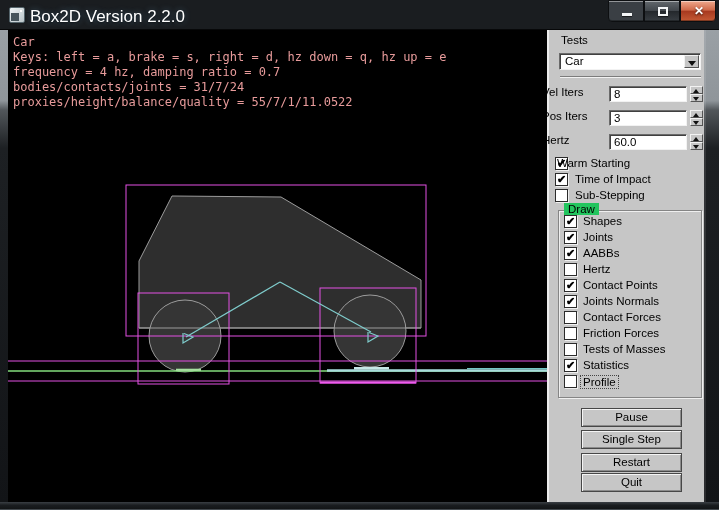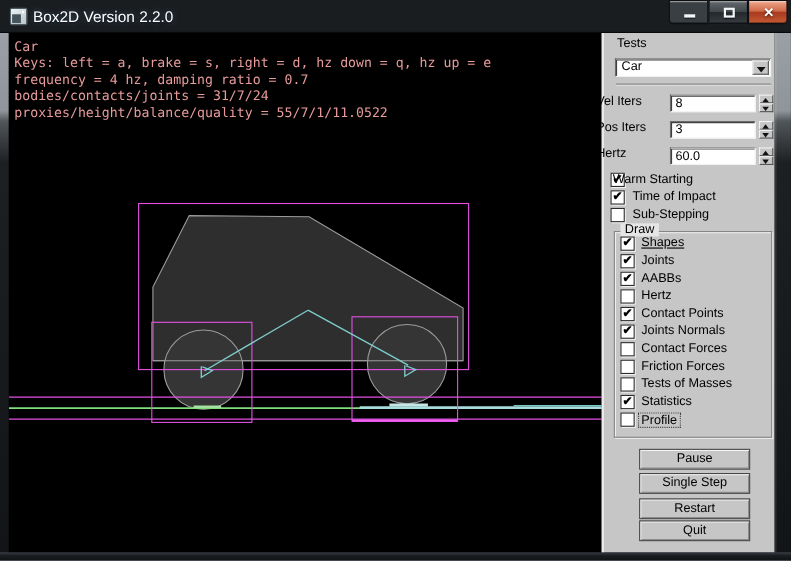--- a/index.html
+++ b/index.html
@@ -6,21 +6,21 @@
   html,body { width:719px; height:510px; }
   body { position:relative; font-family:"Liberation Sans", sans-serif; background:#000; overflow:hidden; }
 
   
   .win { position:absolute; left:0; top:0; width:719px; height:510px; background:#0c0e10; }
   .titlebar { position:absolute; left:0; top:0; width:719px; height:30px;
     background:
       linear-gradient(180deg, rgba(255,255,255,0.16), rgba(255,255,255,0.02) 46%, rgba(0,0,0,0.25) 47%, rgba(0,0,0,0) 100%),
       linear-gradient(90deg, #131518 0%, #17191c 52%, #2d3135 70%, #555b60 85%, #333must 100%);
     background-color:#1a1d20; border-bottom:1px solid #070809; }
-  .title-text { position:absolute; left:30px; top:7px; font-size:14px; color:#fff;
+  .title-text { position:absolute; left:30px; top:7px; font-size:17px; color:#fff;
     text-shadow:0 0 6px rgba(120,180,220,0.45), 0 1px 2px rgba(0,0,0,0.8); white-space:nowrap; }
   .app-icon { position:absolute; left:9px; top:7px; width:16px; height:16px; border-radius:2px;
     background:linear-gradient(135deg,#eef3f5,#b9c4c9); border:1px solid #55656c; }
   .app-icon .inner { position:absolute; left:1px; bottom:1px; width:8px; height:8px; background:#46545c; }
   .app-icon .dot { position:absolute; right:2px; top:2px; width:2px; height:2px; background:#fdfdfd; }
 
   .capbtn { position:absolute; top:0; height:22px; width:36px; border:1px solid #0d0f11;
     box-shadow:inset 0 1px 0 rgba(255,255,255,0.45), inset 0 -1px 0 rgba(0,0,0,0.35); }
   .capbtn.min { left:608px; border-radius:0 0 0 4px;
     background:linear-gradient(180deg,#6b7artist 0%,#62686d 0%,#42474c 48%,#24282c 52%,#383d42 100%); background-color:#3a3f44; }
@@ -72,21 +72,21 @@
   .tri-dn { position:absolute; left:2px; top:2px; width:0; height:0;
     border-left:3px solid transparent; border-right:3px solid transparent; border-top:4px solid #111; }
 
   .cb-box { position:absolute; width:13px; height:13px; background:#fff; border:1px solid #2b2b2b;
     box-shadow:1px 1px 0 #efefef; font-size:11px; line-height:11px; font-weight:bold; text-align:center; color:#000; }
   .cb-label { position:absolute; white-space:nowrap; }
   .cb-label.focused { border:1px dotted #444; padding:0 2px; margin-left:-3px; }
 
   .groupbox { position:absolute; left:9px; top:180px; width:144px; height:188px;
     border:1px solid #858585; box-shadow:inset 1px 1px 0 #efefef, 1px 1px 0 #efefef; }
-  .group-label { position:absolute; left:15px; top:173px; background:#e5e5e5; padding:0 4px; }
+  .group-label { position:absolute; left:15px; top:173px; background:#22c55e; padding:0 4px; }
 
   .pushbtn { position:absolute; left:32px; width:101px; height:19px; background:#c6c6c6;
     border:1px solid #474747; box-shadow:inset 1px 1px 0 #f4f4f4, inset -1px -1px 0 #8b8b8b;
     text-align:center; font-size:11.5px; line-height:17px; }
 </style>
 </head>
 <body>
 
 <div class="win">
 
@@ -194,21 +194,21 @@
     <div class="cb-label" style="left:8px; top:127px">Warm Starting</div>
     <div class="cb-box" style="left:6px; top:143px">✔</div>
     <div class="cb-label" style="left:26px; top:143px">Time of Impact</div>
     <div class="cb-box" style="left:6px; top:159px"></div>
     <div class="cb-label" style="left:26px; top:159px">Sub-Stepping</div>
 
     <div class="groupbox"></div>
     <div class="group-label lbl">Draw</div>
     <div id="draw-items">
         <div class="cb-box" style="left: 15px; top: 185px;">✔</div>
-        <div class="cb-label" style="left: 34px; top: 185px; text-decoration: underline;">Shapes</div>
+        <div class="cb-label" style="left: 34px; top: 185px;">Shapes</div>
         <div class="cb-box" style="left: 15px; top: 201px;">✔</div>
         <div class="cb-label" style="left: 34px; top: 201px;">Joints</div>
         <div class="cb-box" style="left: 15px; top: 217px;">✔</div>
         <div class="cb-label" style="left: 34px; top: 217px;">AABBs</div>
         <div class="cb-box" style="left: 15px; top: 233px;"></div>
         <div class="cb-label" style="left: 34px; top: 233px;">Hertz</div>
         <div class="cb-box" style="left: 15px; top: 249px;">✔</div>
         <div class="cb-label" style="left: 34px; top: 249px;">Contact Points</div>
         <div class="cb-box" style="left: 15px; top: 265px;">✔</div>
         <div class="cb-label" style="left: 34px; top: 265px;">Joints Normals</div>

